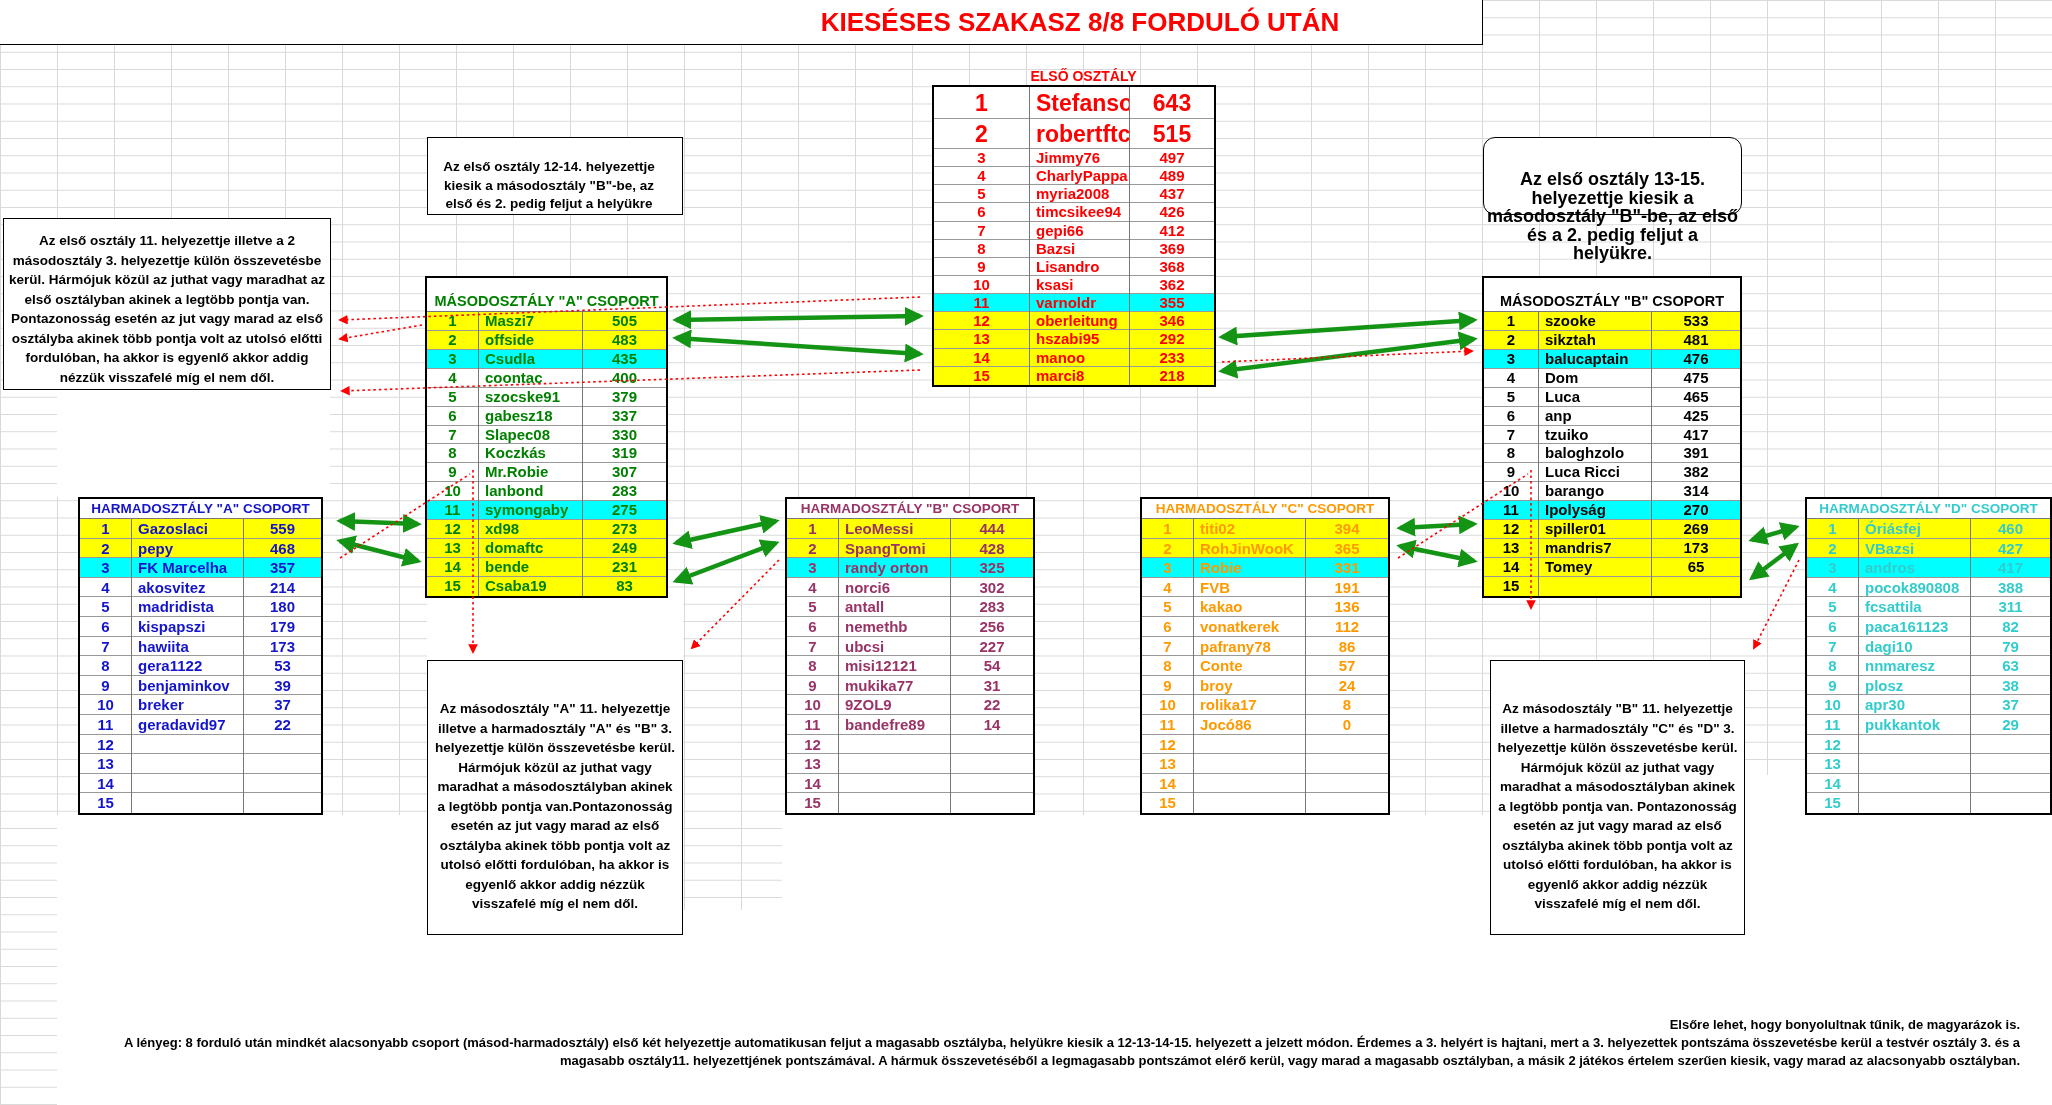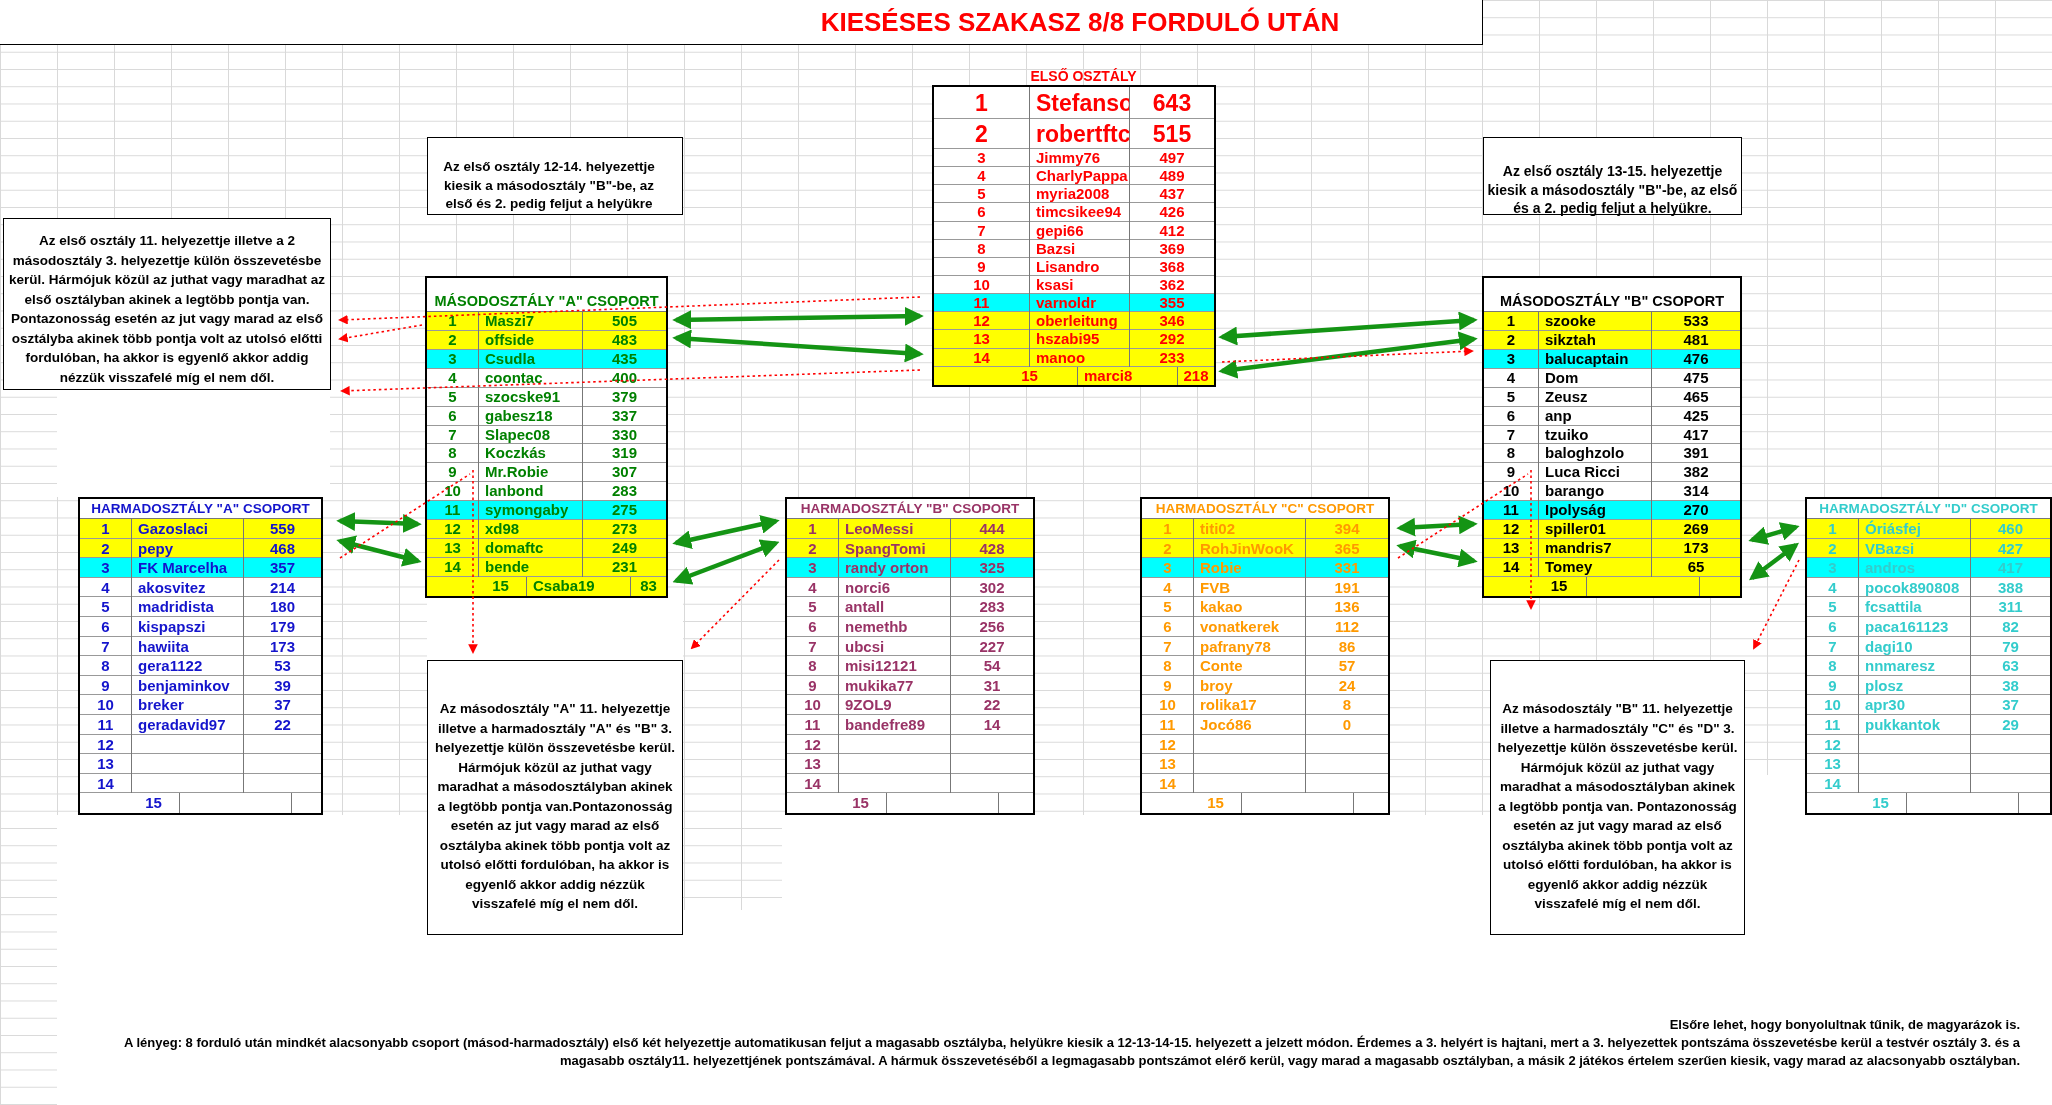--- a/index.html
+++ b/index.html
@@ -15,21 +15,21 @@
   .title-strip{position:absolute;left:0;top:0;width:1483px;height:45px;background:#fff;
     border-bottom:1px solid #000;border-right:1px solid #000;box-sizing:border-box;}
   .main-title{position:absolute;left:1080px;top:7px;transform:translateX(-50%);
     font-size:26px;font-weight:bold;color:#FF0000;white-space:nowrap;}
   .elso-label{position:absolute;left:1073px;top:68px;transform:translateX(-50%);
     font-size:14px;font-weight:bold;color:#FF0000;white-space:nowrap;padding-left:21px;}
 
   .tbl{position:absolute;background:#fff;border:2px solid #000;box-sizing:border-box;font-weight:bold;}
   .thead{box-sizing:border-box;border-bottom:1px solid #777;text-align:center;overflow:hidden;white-space:nowrap;}
   .row{display:grid;box-sizing:border-box;border-bottom:1px solid #999;}
-  .row:last-child{border-bottom:none;padding-left:48px;}
+  .row:last-child{border-bottom:none;}
   .bg-y{background:#FFFF00;}
   .bg-c{background:#00FFFF;}
   .cell-r{text-align:center;border-right:1px solid #777;box-sizing:border-box;}
   .cell-n{padding-left:6px;border-right:1px solid #777;box-sizing:border-box;white-space:nowrap;overflow:hidden;}
   .cell-s{text-align:center;box-sizing:border-box;}
 
   .t-elso{left:932px;top:85px;width:284px;height:302px;color:#FF0000;}
   .t-elso .row{grid-template-columns:96px 100px 1fr;height:18.15px;line-height:18.15px;font-size:15px;}
   .t-elso .row.big1{height:32px;line-height:32px;font-size:23px;}
   .t-elso .row.big2{height:30px;line-height:30px;font-size:23px;}
@@ -44,21 +44,21 @@
   .t-harm .row{grid-template-columns:52px 112px 1fr;height:19.6px;line-height:19.6px;font-size:15px;}
   .t-ha{left:78px;top:497px;width:245px;height:318px;color:#1414CC;}
   .t-hb{left:785px;top:497px;width:250px;height:318px;color:#993366;}
   .t-hc{left:1140px;top:497px;width:250px;height:318px;color:#FF9900;}
   .t-hd{left:1805px;top:497px;width:247px;height:318px;color:#33CCCC;}
 
   .note{position:absolute;background:#fff;border:1px solid #000;box-sizing:border-box;
     font-weight:bold;color:#000;text-align:center;}
   .note-left{left:3px;top:218px;width:328px;height:172px;font-size:13.5px;line-height:19.5px;padding:12px 4px 0 4px;}
   .note-tm{left:427px;top:137px;width:256px;height:78px;font-size:13.5px;line-height:18.5px;padding:20px 14px 0 2px;}
-  .note-tr{left:1483px;top:137px;width:259px;height:78px;font-size:14px;line-height:18.5px;padding:24px 2px 0 2px;}
+  .note-tr{left:1483px;top:137px;width:259px;height:78px;font-size:18px;line-height:18.5px;padding:32px 2px 0 2px;border-radius:12px;}
   .note-bm{left:427px;top:660px;width:256px;height:275px;font-size:13.5px;line-height:19.5px;padding:38px 4px 0 4px;}
   .note-br{left:1490px;top:660px;width:255px;height:275px;font-size:13.5px;line-height:19.5px;padding:38px 4px 0 4px;}
 
   .footer{position:absolute;left:57px;top:1016px;width:1963px;text-align:right;
     font-weight:bold;color:#000;font-size:13px;line-height:18px;}
 
   #arrows{position:absolute;left:0;top:0;width:2052px;height:1105px;z-index:50;pointer-events:none;}
   .gline{stroke:#149414;stroke-width:4.5;}
   .rline{stroke:#FF0000;stroke-width:1.6;stroke-dasharray:2.5 3;}
 </style>
@@ -255,21 +255,21 @@
         <span class="cell-n">balucaptain</span>
         <span class="cell-s">476</span>
       </div>
       <div class="row">
         <span class="cell-r">4</span>
         <span class="cell-n">Dom</span>
         <span class="cell-s">475</span>
       </div>
       <div class="row">
         <span class="cell-r">5</span>
-        <span class="cell-n">Zeusz</span>
+        <span class="cell-n">Luca</span>
         <span class="cell-s">465</span>
       </div>
       <div class="row">
         <span class="cell-r">6</span>
         <span class="cell-n">anp</span>
         <span class="cell-s">425</span>
       </div>
       <div class="row">
         <span class="cell-r">7</span>
         <span class="cell-n">tzuiko</span>

